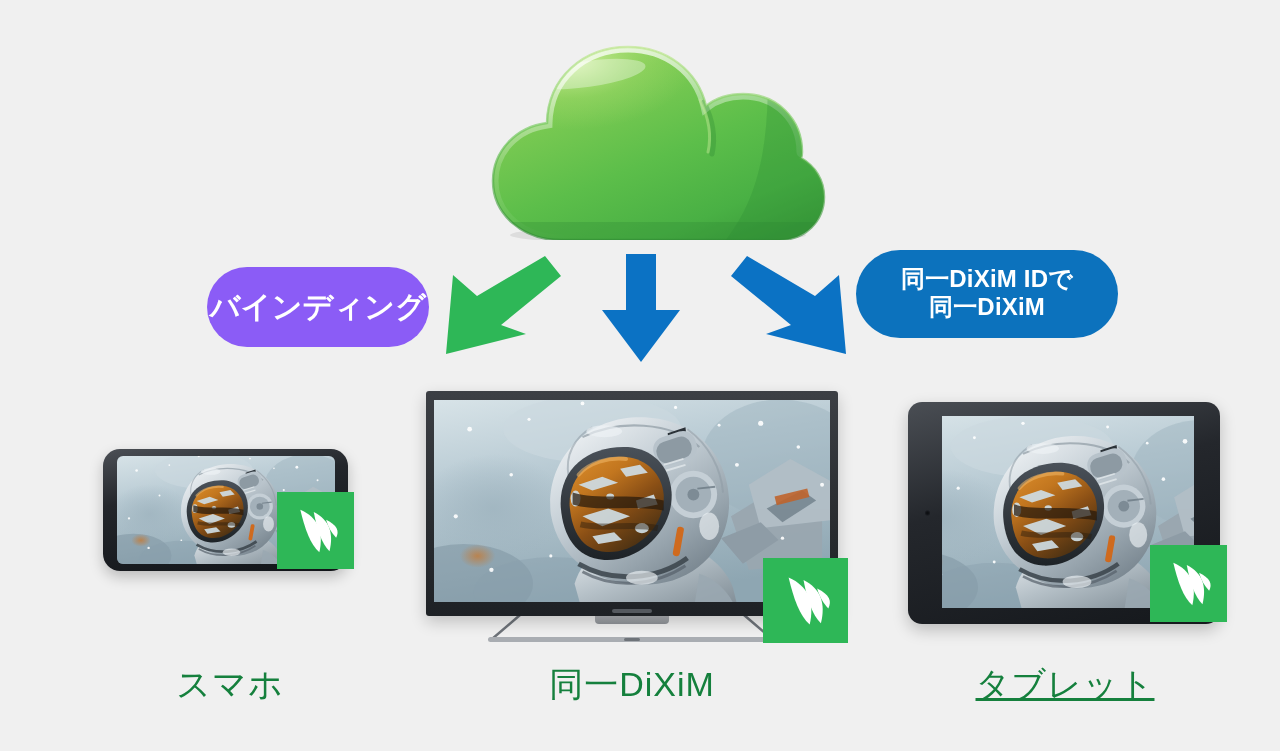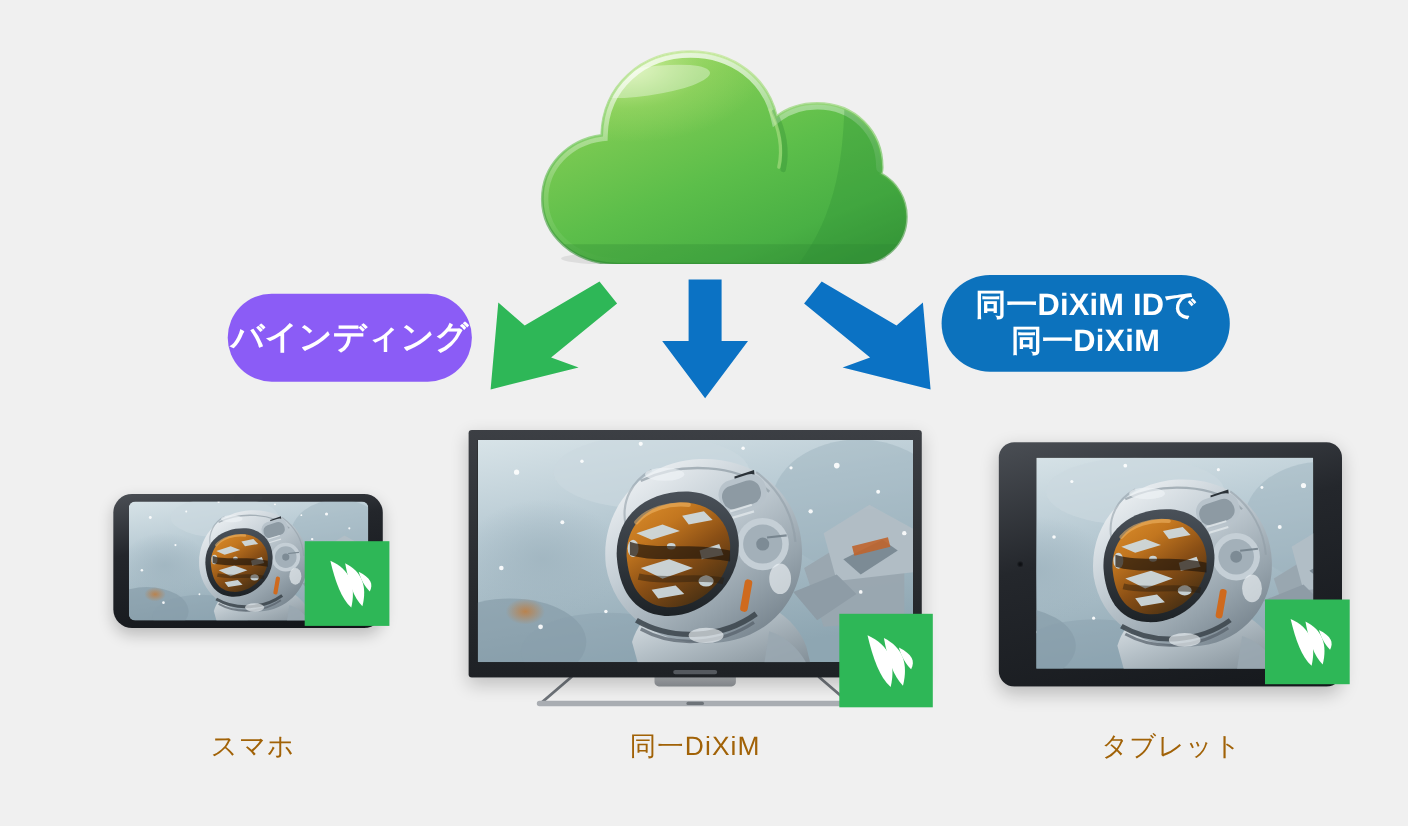--- a/index.html
+++ b/index.html
@@ -58,21 +58,21 @@
     height: 80px;
     background: #8b5cf6;
     font-size: 30px;
   }
   .pill-dixim {
     left: 856px;
     top: 250px;
     width: 262px;
     height: 88px;
     background: #0c72bd;
-    font-size: 28px;
+    font-size: 24px;
     padding-bottom: 2px;
   }
   .pill-dixim .l1, .pill-dixim .l2 { display: block; white-space: nowrap; }
 
   
   .device { position: absolute; }
 
   
   .phone {
     left: 103px;
@@ -206,28 +206,28 @@
   }
   .logo-badge svg { display: block; }
   .logo-phone  { left: 277px; top: 492px; width: 77px;  height: 77px;  }
   .logo-tv     { left: 763px; top: 558px; width: 85px;  height: 85px;  }
   .logo-tablet { left: 1150px; top: 545px; width: 77px; height: 77px;  }
 
   
   .caption {
     position: absolute;
     text-align: center;
-    color: #a16207;
-    font-size: 24px;
+    color: #15803d;
+    font-size: 34px;
     letter-spacing: 1px;
     white-space: nowrap;
   }
   .cap-phone  { left: 105px; top: 662px; width: 250px; }
   .cap-tv     { left: 432px; top: 662px; width: 400px; }
-  .cap-tablet { left: 915px; top: 662px; width: 300px; }
+  .cap-tablet { left: 915px; top: 662px; width: 300px; text-decoration: underline; }
 </style>
 </head>
 <body>
 
 <div id="stage">
 
   <div class="cloud-wrap">
     <svg viewBox="0 0 360 196" xmlns="http://www.w3.org/2000/svg">
       <defs>
         <linearGradient id="cloudGrad" x1="0.15" y1="0" x2="0.85" y2="1">

